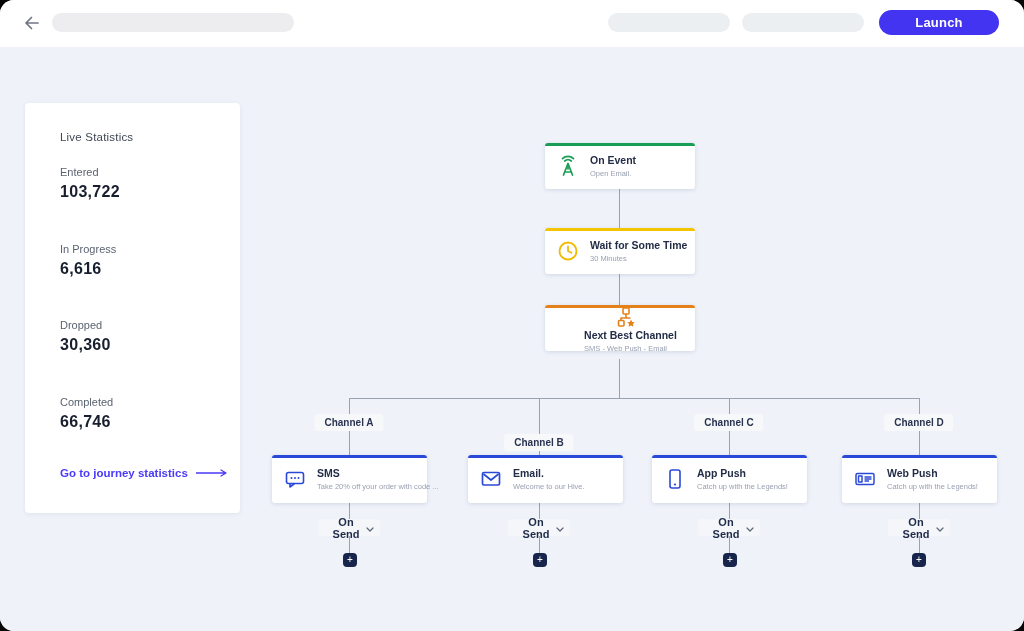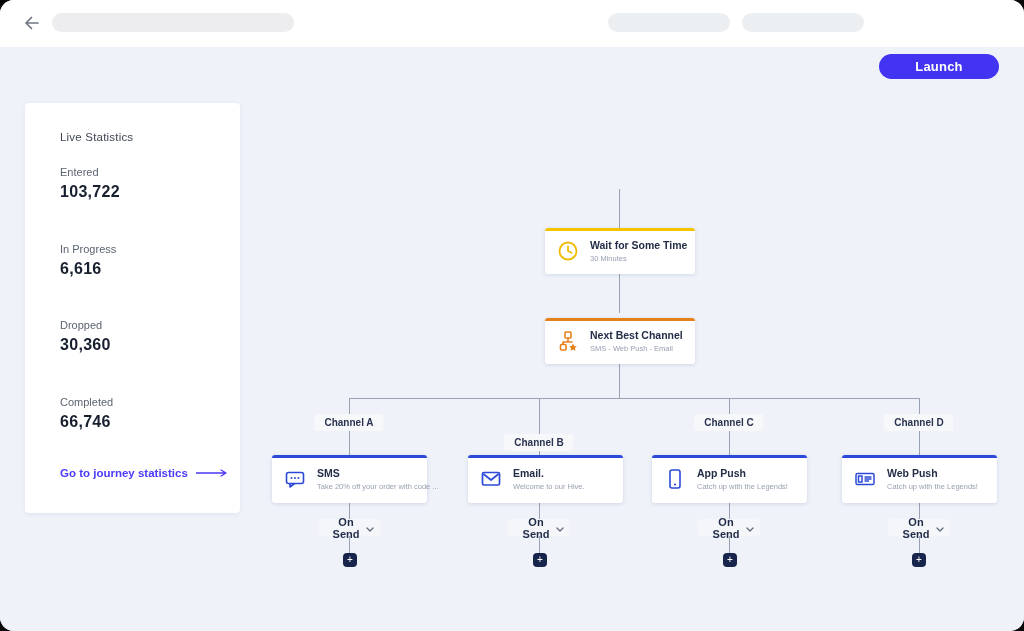--- a/index.html
+++ b/index.html
@@ -11,21 +11,21 @@
   }
   
   .header { position:absolute; top:0; left:0; width:1024px; height:47px; background:#ffffff; z-index:5; }
   .back-btn { position:absolute; left:22px; top:13px; width:20px; height:20px; background:none; border:none; cursor:pointer; }
   .skel { position:absolute; background:#EDEDEF; border-radius:9.5px; height:19px; top:13px; }
   .skel.right { background:#ECEFF2; }
   .launch-btn {
     position:absolute; left:879px; top:10px; width:120px; height:25px;
     background:#4334F2; color:#fff; border:none; border-radius:13px;
     font-size:13px; font-weight:bold; font-family:"Liberation Sans", sans-serif;
-    letter-spacing:.2px; cursor:pointer;margin-top:44px;
+    letter-spacing:.2px; cursor:pointer;
   }
   
   .canvas { position:absolute; top:47px; left:0; width:1024px; height:584px; background:#EFF2F9; }
   
   .stats-card {
     position:absolute; left:25px; top:56px; width:215px; height:410px;
     background:#fff; border-radius:4px; box-shadow:0 1px 5px rgba(40,55,100,.08);
   }
   .stats-title { position:absolute; left:35px; top:28px; font-size:11.5px; color:#3F4654; letter-spacing:.2px; }
   .stat-label { position:absolute; left:35px; font-size:11px; color:#5B6371; }
@@ -127,35 +127,50 @@
     <div class="line vline" style="left:919px; top:351px; height:57px;"></div>
     <div class="line vline" style="left:349px; top:456px; height:16px;"></div>
     <div class="line vline" style="left:539px; top:456px; height:16px;"></div>
     <div class="line vline" style="left:729px; top:456px; height:16px;"></div>
     <div class="line vline" style="left:919px; top:456px; height:16px;"></div>
     <div class="line vline" style="left:349px; top:489px; height:17px;"></div>
     <div class="line vline" style="left:539px; top:489px; height:17px;"></div>
     <div class="line vline" style="left:729px; top:489px; height:17px;"></div>
     <div class="line vline" style="left:919px; top:489px; height:17px;"></div>
 
+    <div class="node main green" style="top:96px;">
+      <span class="nicon">
+        <svg width="24" height="24" viewBox="0 0 24 24" fill="none" stroke="#1A9E55" stroke-width="1.7" stroke-linecap="round" stroke-linejoin="round">
+          <path d="M7.5 21 L12 9.5 L16.5 21"></path>
+            <path d="M12 10 V15"></path>
+            <path d="M9 18 H15"></path>
+          <path d="M8.7 7 a5 5 0 0 1 6.6 0"></path>
+            <path d="M6.5 4.6 a8 8 0 0 1 11 0"></path>
+        </svg>
+      </span>
+      <span class="ntext">
+        <span class="ntitle">On Event</span>
+        <span class="nsub">Open Email.</span>
+      </span>
+    </div>
 
     <div class="node main yellow" style="top:181px;">
       <span class="nicon">
         <svg width="24" height="24" viewBox="0 0 24 24" fill="none" stroke="#F0BC00" stroke-width="1.8" stroke-linecap="round" stroke-linejoin="round">
           <circle cx="12" cy="12" r="8.5"></circle>
             <path d="M12 7.5 V12 L15.5 13.8"></path>
         </svg>
       </span>
       <span class="ntext">
         <span class="ntitle">Wait for Some Time</span>
         <span class="nsub">30 Minutes</span>
       </span>
     </div>
 
-    <div class="node main orange" style="top:271px;">
+    <div class="node main orange" style="top:258px;flex-direction:column;">
       <span class="nicon">
         <svg width="24" height="24" viewBox="0 0 24 24" fill="none" stroke="#E5811B" stroke-width="1.6" stroke-linejoin="round">
           <rect x="9" y="3" width="6" height="6" rx="1"></rect>
           <path d="M12 9 V13 M12 13 H7 V15.5 M12 13 H16.5"></path>
           <rect x="4.5" y="15.5" width="5.5" height="5.5" rx="1"></rect>
           <path d="M17 14.5 L18.2 17 L20.8 17.3 L18.9 19.1 L19.4 21.7 L17 20.4 L14.6 21.7 L15.1 19.1 L13.2 17.3 L15.8 17 Z" fill="#E5811B" stroke="none"></path>
         </svg>
       </span>
       <span class="ntext">
         <span class="ntitle">Next Best Channel</span>

